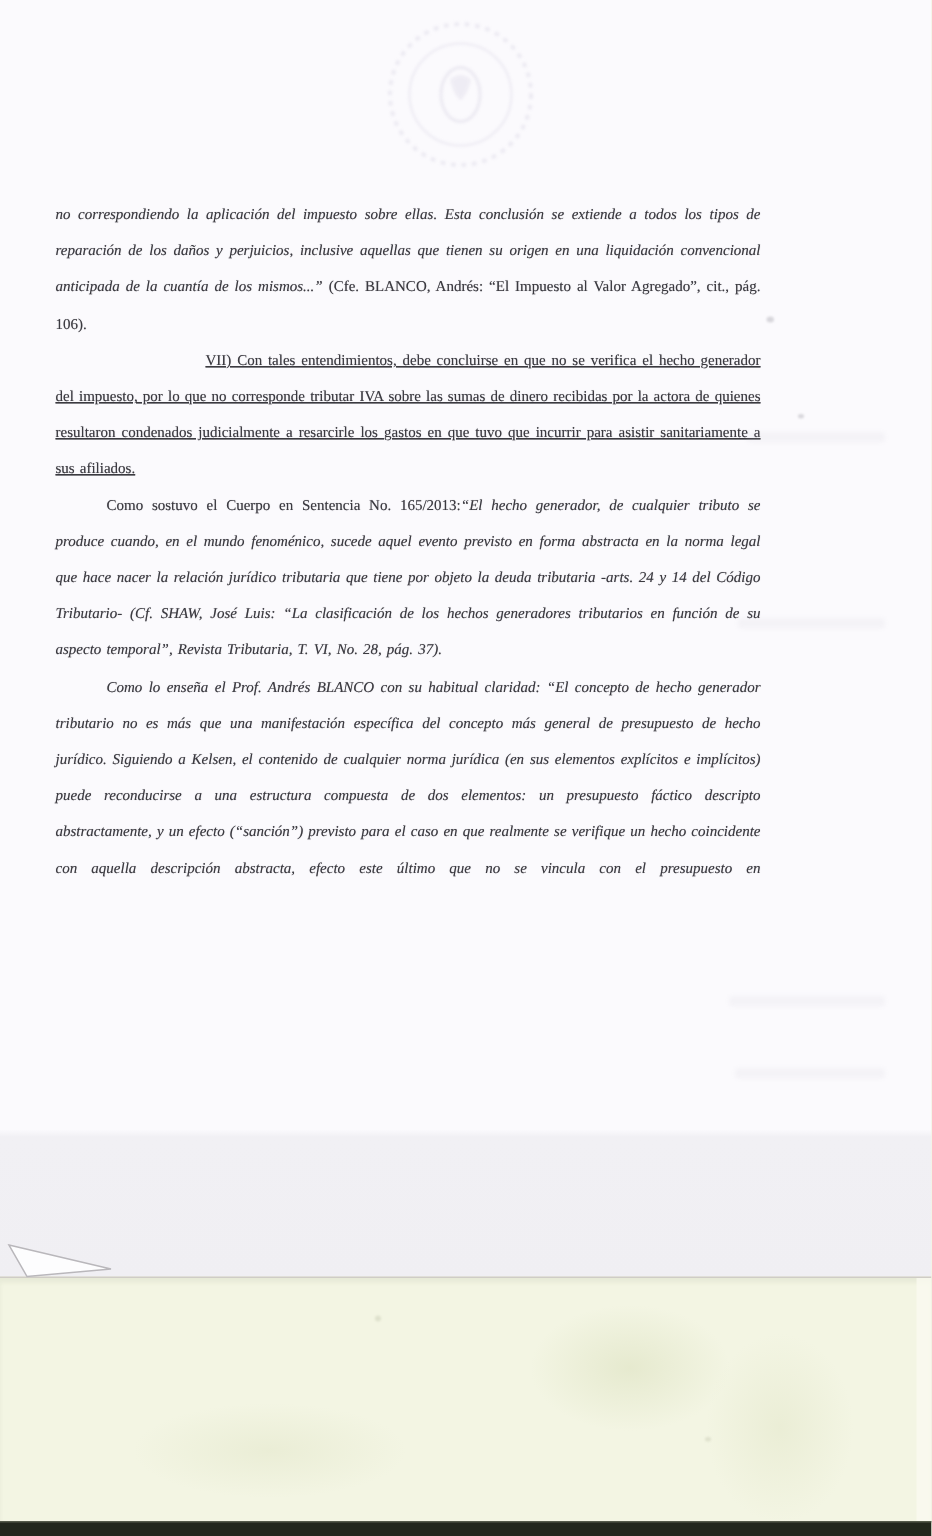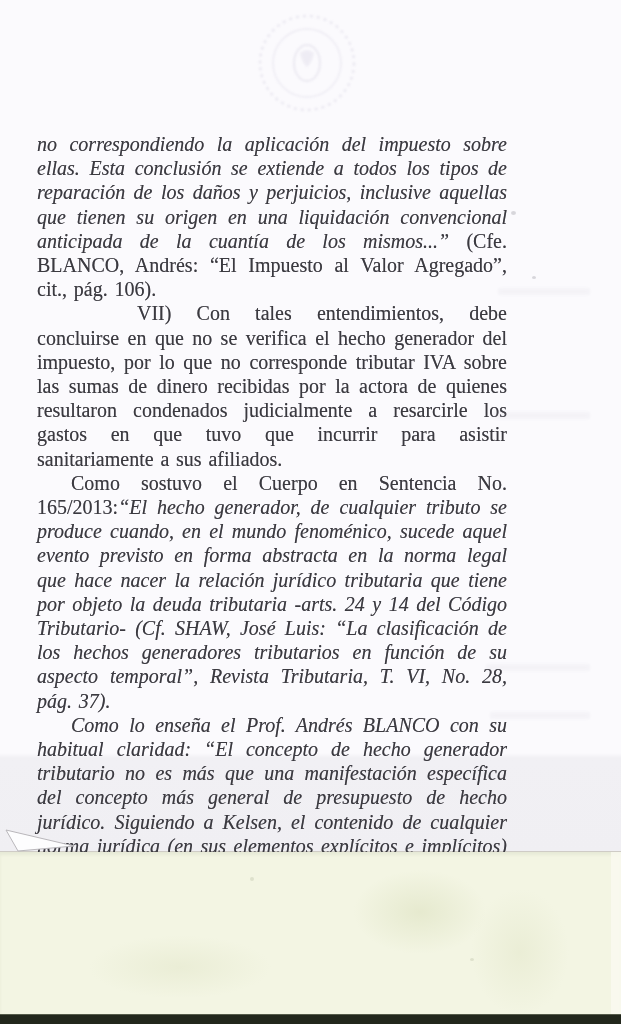--- a/index.html
+++ b/index.html
@@ -41,32 +41,32 @@
     opacity: 0.5;
     filter: blur(1.1px);
   }
   
   .text-block {
     position: absolute;
     left: 37px;
     top: 132px;
     width: 470px;
     color: #3b3a40;
-    font-size: 20px;
+    font-size: 10px;
     line-height: 24.2px;
     text-align: justify;
     word-spacing: 0.09em;
     text-shadow: 0 0 0.5px rgba(62, 60, 70, 0.55);
   }
   .text-block p {
     margin: 0;
     padding: 0;
   }
   .it { font-style: italic; }
-  .indent-lg { text-indent: 100px; }
+  .indent-lg { text-indent: 100px; text-decoration: underline; }
   .indent-sm { text-indent: 34px; }
   .justify-last { text-align-last: justify; }
 
   
   .ghost {
     position: absolute;
     background: #b9b6c4;
     opacity: 0.10;
     filter: blur(1.4px);
     border-radius: 2px;

